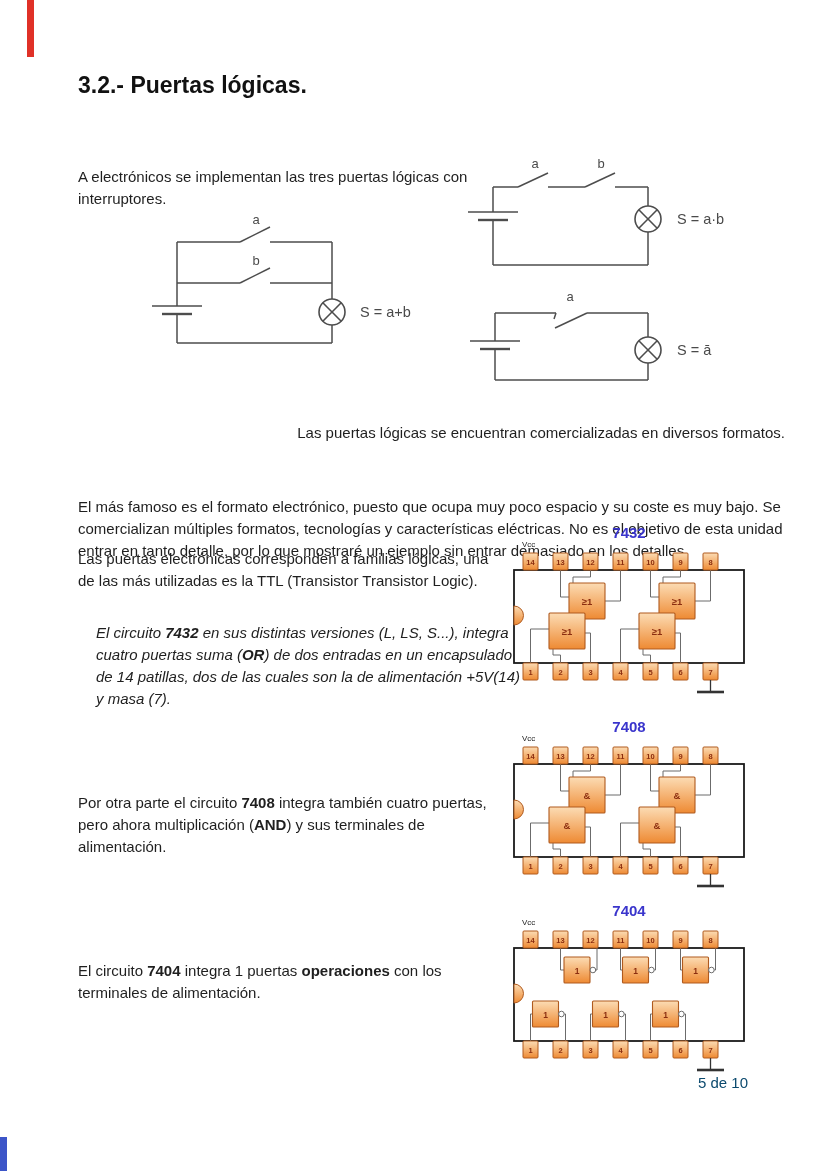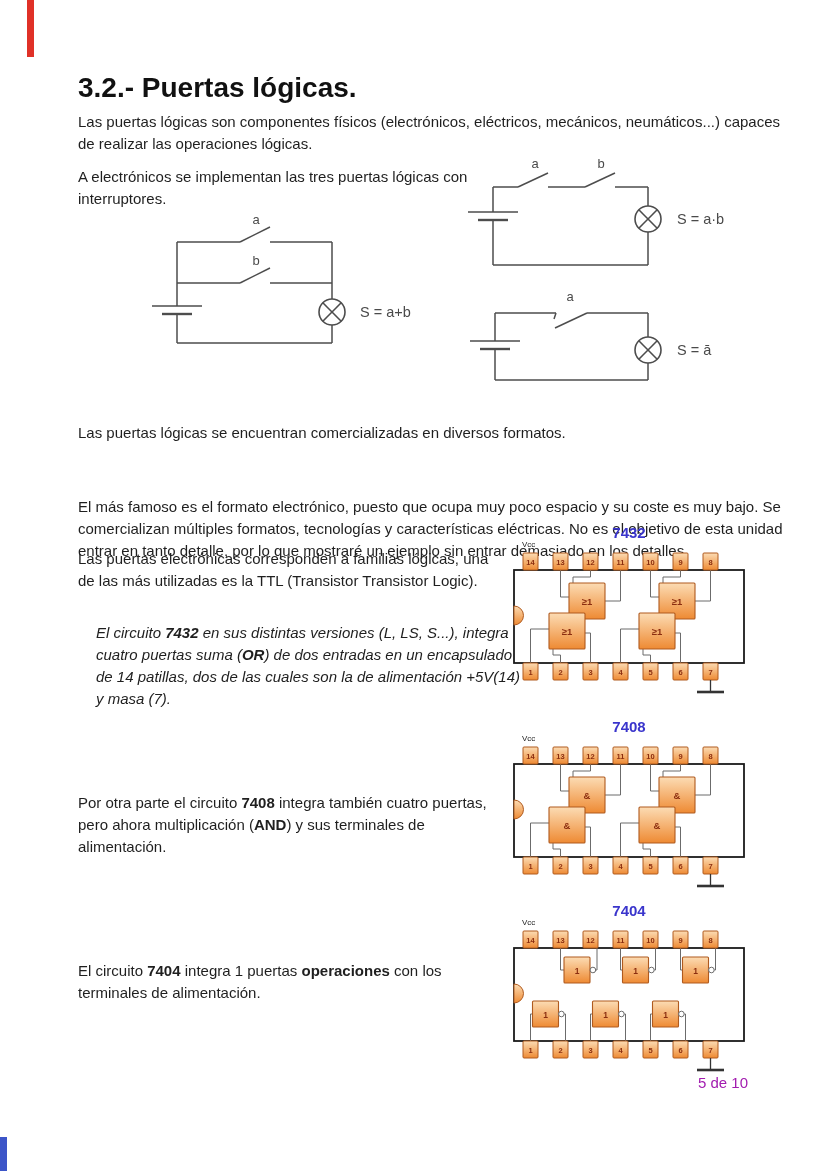--- a/index.html
+++ b/index.html
@@ -1,37 +1,36 @@
 <!DOCTYPE html>
 <html><head>
 <meta charset="utf-8">
 <style>
   html,body{margin:0;padding:0;background:#ffffff;}
   .page{position:relative;width:828px;height:1171px;background:#ffffff;
         font-family:"Liberation Sans",sans-serif;overflow:hidden;}
   .artifact{position:absolute;}
-  h1.heading{position:absolute;left:78px;top:72px;margin:0;font-size:28px;
+  h1.heading{position:absolute;left:78px;top:72px;margin:0;font-size:23px;
         font-weight:bold;color:#111;}
   .para{position:absolute;margin:0;font-size:15px;line-height:22px;color:#1f1f1f;}
   .para .b{font-weight:bold;}
-  .footer{position:absolute;left:698px;top:1074px;font-size:15px;color:#a21caf;}
+  .footer{position:absolute;left:698px;top:1074px;font-size:15px;color:#0c4a6e;}
   svg.circ,svg.chip{position:absolute;}
   svg text{font-family:"Liberation Sans",sans-serif;}
 </style>
 </head>
 <body>
 
 <div class="page">
 
   <div class="artifact" style="left: 27px; top: 0px; width: 7px; height: 57px; background: rgb(224, 49, 39);"></div>
   <div class="artifact" style="left: 0px; top: 1137px; width: 7px; height: 34px; background: rgb(60, 85, 200);"></div>
 
   <h1 class="heading">3.2.- Puertas lógicas.</h1>
 
-  <p class="para" style="left:78px;top:111px;width:707px;"><span>Las puertas lógicas son componentes físicos (electrónicos, eléctricos, mecánicos, neumáticos...) capaces de realizar las operaciones lógicas.</span></p>
   <p class="para" style="left:78px;top:166px;width:400px;"><span>A electrónicos se implementan las tres puertas lógicas con interruptores.</span></p>
 
   <svg class="circ" style="left:140px;top:205px;" width="310" height="165">
     <g stroke="#4d4d4d" stroke-width="1.5" fill="none">
       <polyline points="37,37 37,101"></polyline>
       <polyline points="37,109 37,138"></polyline>
       <line x1="12" y1="101" x2="62" y2="101"></line>
       <line x1="22" y1="109" x2="52" y2="109" stroke-width="2.4"></line>
       <polyline points="37,37 100,37"></polyline>
       <line x1="100" y1="37" x2="130" y2="22"></line>
@@ -88,21 +87,21 @@
       <circle cx="193" cy="65" r="13" stroke-width="1.6"></circle>
       <line x1="183.8" y1="55.8" x2="202.2" y2="74.2" stroke-width="1.6"></line>
       <line x1="202.2" y1="55.8" x2="183.8" y2="74.2" stroke-width="1.6"></line>
       <polyline points="193,78 193,95"></polyline>
       <polyline points="40,95 193,95"></polyline>
     </g>
     <text x="115" y="16" font-size="13" fill="#4a4a4a" text-anchor="middle">a</text>
     <text x="222" y="70" font-size="14.5" fill="#4a4a4a">S = ā</text>
   </svg>
 
-  <p class="para" style="left:78px;top:422px;width:707px;"><span>Las puertas lógicas se encuentran comercializadas en diversos formatos.</span></p>
+  <p class="para" style="left:78px;top:422px;width:707px;text-align:right;"><span>Las puertas lógicas se encuentran comercializadas en diversos formatos.</span></p>
   <p class="para" style="left:78px;top:452px;width:710px;margin-top:44px;"><span>El más famoso es el formato electrónico, puesto que ocupa muy poco espacio y su coste es muy bajo. Se comercializan múltiples formatos, tecnologías y características eléctricas. No es el objetivo de esta unidad entrar en tanto detalle, por lo que mostraré un ejemplo sin entrar demasiado en los detalles.</span></p>
   <p class="para" style="left:78px;top:548px;width:424px;"><span>Las puertas electrónicas corresponden a familias lógicas, una de las más utilizadas es la TTL (Transistor Transistor Logic).</span></p>
   <p class="para" style="left:96px;top:622px;width:424px;font-style:italic;"><span>El circuito </span><span class="b">7432</span><span> en sus distintas versiones (L, LS, S...), integra cuatro puertas suma (</span><span class="b">OR</span><span>) de dos entradas en un encapsulado de 14 patillas, dos de las cuales son la de alimentación +5V(14) y masa (7).</span></p>
   <p class="para" style="left:78px;top:792px;width:436px;"><span>Por otra parte el circuito </span><span class="b">7408</span><span> integra también cuatro puertas, pero ahora multiplicación (</span><span class="b">AND</span><span>) y sus terminales de alimentación.</span></p>
   <p class="para" style="left:78px;top:960px;width:424px;"><span>El circuito </span><span class="b">7404</span><span> integra 1 puertas </span><span class="b">operaciones</span><span> con los terminales de alimentación.</span></p>
 
   <svg class="chip" style="left:503px;top:521px;" width="292" height="186" viewBox="0 0 292 186">
       <defs>
         <linearGradient id="g-7432" x1="0" y1="0" x2="0" y2="1">
           <stop offset="0%" stop-color="#fcdcb4"></stop>

